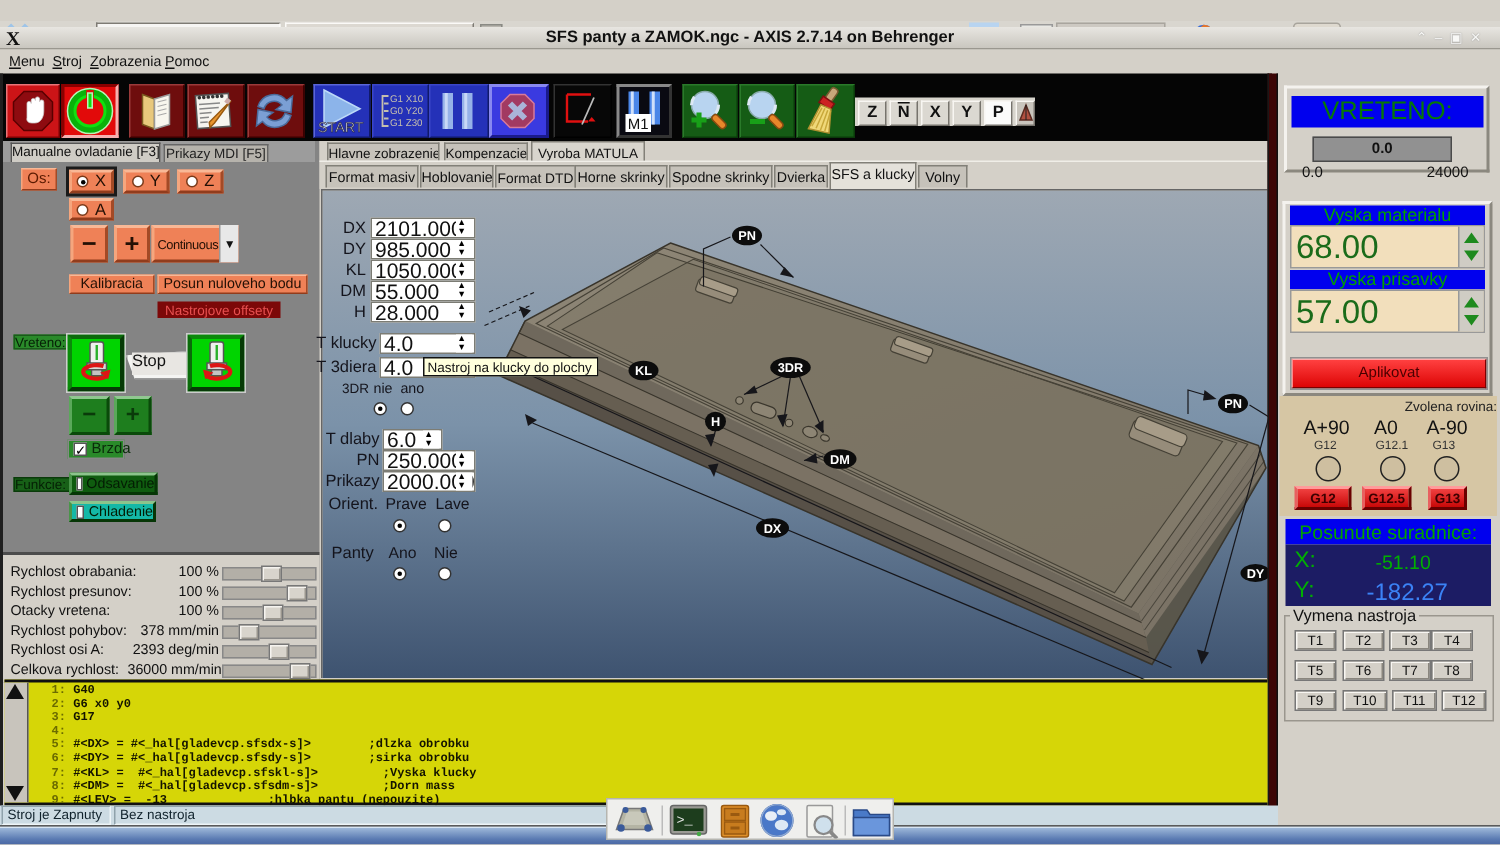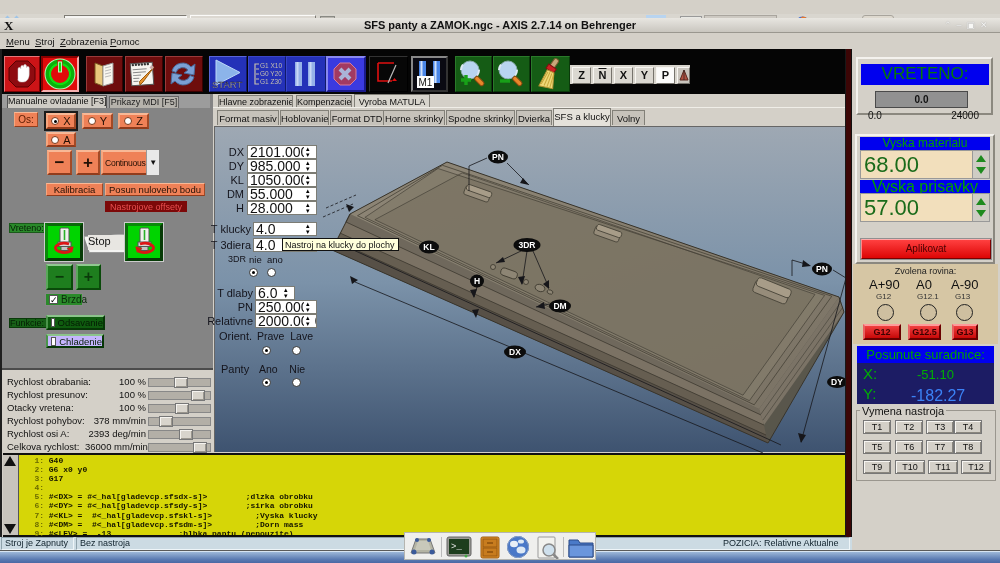--- a/index.html
+++ b/index.html
@@ -262,21 +262,21 @@
         <rect x="13" y="20.5" width="7" height="4" fill="#c4c4c2" stroke="#555"></rect>
         <path d="M10 25 a9 4.5 0 1 0 2 -7" fill="none" stroke="#dd1515" stroke-width="2.8"></path>
         <path d="M9 19 l-3 6 l7 0 Z" fill="#dd1515" transform="rotate(-40 10 22)"></path>
       </svg>
     </div>
  <div class="grn" style="left:46px;top:170px;width:27px;height:26px;background:#1e7e1e;border:2px solid;border-color:#90c890 #0a4a0a #0a4a0a #5aa85a;color:#0a3a0a;font-size:16px;font-weight:bold">−</div>
  <div class="grn" style="left:76px;top:170px;width:25px;height:26px;background:#1e7e1e;border:2px solid;border-color:#90c890 #0a4a0a #0a4a0a #5aa85a;color:#0a3a0a;font-size:16px;font-weight:bold">+</div>
  <div class="grn" style="left:45px;top:199px;width:38px;height:13px;background:#2a8a2a;border:1px solid #888;font-size:10px;color:#0a2a0a;justify-content:flex-start"><span class="cb">✓</span>Brzda</div>
  <div style="position:absolute;left:9px;top:224px;width:38px;height:10px;background:#176017;color:#052005;font-size:9px;border:1px solid #0a3a0a;display:flex;align-items:center;white-space:nowrap">Funkcie:</div>
  <div class="grn" style="left:46px;top:221px;width:59px;height:15px;background:#0f5c0f;border:2px solid;border-color:#8cc48c #063606 #063606 #4a944a;font-size:9.5px;color:#041c04;justify-content:flex-start"><span class="cb"></span>Odsavanie</div>
- <div class="grn" style="left:46px;top:240px;width:58px;height:14px;background:#c4b5fd;border:2px solid;border-color:#8cc48c #063606 #063606 #4a944a;font-size:9.5px;color:#041c04;justify-content:center"><span class="cb"></span>Chladenie</div>
+ <div class="grn" style="left:46px;top:240px;width:58px;height:14px;background:#14b8a6;border:2px solid;border-color:#8cc48c #063606 #063606 #4a944a;font-size:9.5px;color:#041c04;justify-content:center"><span class="cb"></span>Chladenie</div>
  <div id="sliders">
   <div class="srow" style="top:6px">Rychlost obrabania:</div>
       <div class="sval" style="top:6px">100 %</div>
   <div class="trough" style="top:8px">
         <div class="thumb" style="left:25px"></div>
       </div>
   <div class="srow" style="top:19px">Rychlost presunov:</div>
       <div class="sval" style="top:19px">100 %</div>
   <div class="trough" style="top:21px">
         <div class="thumb" style="left:42px"></div>
@@ -418,21 +418,21 @@
 <div class="flbl" style="left:-14px;top:112px;width:50px">T 3diera</div>
     <div class="fld" style="left:38px;top:111px;width:64px">4.0<span class="spinner"></span></div>
 <div class="flbl" style="left:13px;top:127px;width:23px;text-align:left;font-size:9px">3DR</div>
 <div style="position:absolute;left:34px;top:127px;font-size:9.5px;color:#14141c">nie&nbsp;&nbsp;ano</div>
 <div class="rad sel" style="left:34px;top:141px"></div>
     <div class="rad" style="left:52px;top:141px"></div>
 <div class="flbl" style="left:-14px;top:160px;width:52px">T dlaby</div>
     <div class="fld" style="left:40px;top:159px;width:40px">6.0<span class="spinner"></span></div>
 <div class="flbl" style="left:0px;top:174px;width:38px">PN</div>
     <div class="fld" style="left:40px;top:173px;width:62px">250.000<span class="spinner"></span></div>
-<div class="flbl" style="left:-14px;top:188px;width:52px">Relativne</div>
+<div class="flbl" style="left:-14px;top:188px;width:52px">Prikazy</div>
     <div class="fld" style="left:40px;top:187px;width:62px">2000.000<span class="spinner"></span></div>
 <div class="flbl" style="left:4px;top:203px;width:34px;text-align:left">Orient.</div>
 <div style="position:absolute;left:42px;top:203px;font-size:10.5px;color:#14141c">Prave&nbsp;&nbsp;Lave</div>
 <div class="rad sel" style="left:47px;top:219px"></div>
     <div class="rad" style="left:77px;top:219px"></div>
 <div class="flbl" style="left:6px;top:236px;width:28px;text-align:left">Panty</div>
 <div style="position:absolute;left:44px;top:236px;font-size:10.5px;color:#14141c">Ano&nbsp;&nbsp;&nbsp;&nbsp;Nie</div>
 <div class="rad sel" style="left:47px;top:251px"></div>
     <div class="rad" style="left:77px;top:251px"></div>
 <div style="position:absolute;left:67px;top:111px;width:117px;height:13px;background:#ffffdc;border:1px solid #111;font-size:9px;line-height:12px;color:#111;white-space:nowrap;padding-left:2px">Nastroj na klucky do plochy</div>
@@ -445,29 +445,29 @@
   <div style="position:absolute;left:17px;top:32px;width:93px;height:17px;background:#919191;border:1px solid #4a4a4a;text-align:center;font-size:10px;font-weight:bold;line-height:16px;color:#111">0.0</div>
   <div style="position:absolute;left:10px;top:51px;font-size:10px;color:#111">0.0</div>
   <div style="position:absolute;right:12px;top:51px;font-size:10px;color:#111">24000</div>
  </div>
  <div class="frame" style="left:3px;top:85px;width:140px;height:130px;background:#d4d0c8">
   <div class="bluebar" style="left:3px;top:1px;width:130px;height:13px;font-size:12px;line-height:13px;color:#00a000">Vyska materialu</div>
   <div style="position:absolute;left:3px;top:14px;width:130px;height:29px;background:#f2dfbc;border:1px solid #999">
    <span style="position:absolute;left:3px;top:1px;font-size:22px;color:#1a6b1a">68.00</span>
    <span class="gspin"></span>
       </div>
-  <div class="bluebar" style="left:3px;top:44px;width:130px;height:13px;font-size:16px;line-height:13px;color:#00a000">Vyska prisavky</div>
+  <div class="bluebar" style="left:3px;top:44px;width:130px;height:13px;font-size:12px;line-height:13px;color:#00a000">Vyska prisavky</div>
   <div style="position:absolute;left:3px;top:57px;width:130px;height:29px;background:#f2dfbc;border:1px solid #999">
    <span style="position:absolute;left:3px;top:1px;font-size:22px;color:#1a6b1a">57.00</span>
    <span class="gspin"></span>
       </div>
   <div style="position:absolute;left:4px;top:103px;width:130px;height:20px;background:linear-gradient(#ff4040,#dd0505);border:1px solid;border-color:#ffaaaa #7a0000 #7a0000 #ff8888;outline:1px solid #909090;text-align:center;font-size:10px;line-height:18px;color:#4a0000">Aplikovat</div>
  </div>
  <div style="position:absolute;left:1px;top:215px;width:145px;height:80px;background:#d6c6a4">
-  <div style="position:absolute;left:0;top:2px;width:100%;text-align:center;font-size:9px;color:#222">Zvolena rovina:</div>
+  <div style="position:absolute;left:0;top:2px;width:100%;text-align:right;font-size:9px;color:#222">Zvolena rovina:</div>
   <div style="position:absolute;left:16px;top:13px;font-size:13px;color:#111">A+90</div>
   <div style="position:absolute;left:63px;top:13px;font-size:13px;color:#111">A0</div>
   <div style="position:absolute;left:98px;top:13px;font-size:13px;color:#111">A-90</div>
   <div style="position:absolute;left:23px;top:28px;font-size:8px;color:#333">G12</div>
   <div style="position:absolute;left:64px;top:28px;font-size:8px;color:#333">G12.1</div>
   <div style="position:absolute;left:102px;top:28px;font-size:8px;color:#333">G13</div>
   <div class="gcir" style="left:24px"></div>
       <div class="gcir" style="left:67px"></div>
       <div class="gcir" style="left:103px"></div>
   <div class="gbtn" style="left:10px;width:38px">G12</div>
@@ -508,23 +508,20 @@
 <span class="ln">   4: </span>
 <span class="ln">   5: </span>#&lt;DX&gt; = #&lt;_hal[gladevcp.sfsdx-s]&gt;        ;dlzka obrobku
 <span class="ln">   6: </span>#&lt;DY&gt; = #&lt;_hal[gladevcp.sfsdy-s]&gt;        ;sirka obrobku
 <span class="ln">   7: </span>#&lt;KL&gt; =  #&lt;_hal[gladevcp.sfskl-s]&gt;         ;Vyska klucky
 <span class="ln">   8: </span>#&lt;DM&gt; =  #&lt;_hal[gladevcp.sfsdm-s]&gt;         ;Dorn mass
 <span class="ln">   9: </span>#&lt;LEV&gt; =  -13              ;hlbka pantu (nepouzite)</div>
 </div>
 <div class="abs" id="statusbar">
  <div class="seg" style="left:1px;width:73px">Stroj je Zapnuty</div>
  <div class="seg" style="left:76px;width:506px">Bez nastroja</div>
- <div class="seg" style="left:584px;width:266px">
-      <span style="position:absolute;left:138px">POZICIA: Relativne Aktualne</span>
-    </div>
 </div>
 <div class="abs" id="taskbar"></div>
 <div class="abs" id="dock">
  <svg style="position:absolute;left:4px;top:3px" width="28" height="22" viewBox="0 0 28 22">
       <polygon points="7,3 21,3 26,17 2,17" fill="#b4b4a4" stroke="#777"></polygon>
       <polygon points="9,5 19,5 22,14 6,14" fill="#c8c8ba"></polygon>
       <circle cx="5" cy="16" r="2.5" fill="#3a5a9a"></circle>
       <circle cx="23" cy="16" r="2.5" fill="#3a5a9a"></circle>
       <circle cx="8" cy="4" r="2" fill="#3a5a9a"></circle>
       <circle cx="20" cy="4" r="2" fill="#3a5a9a"></circle>

